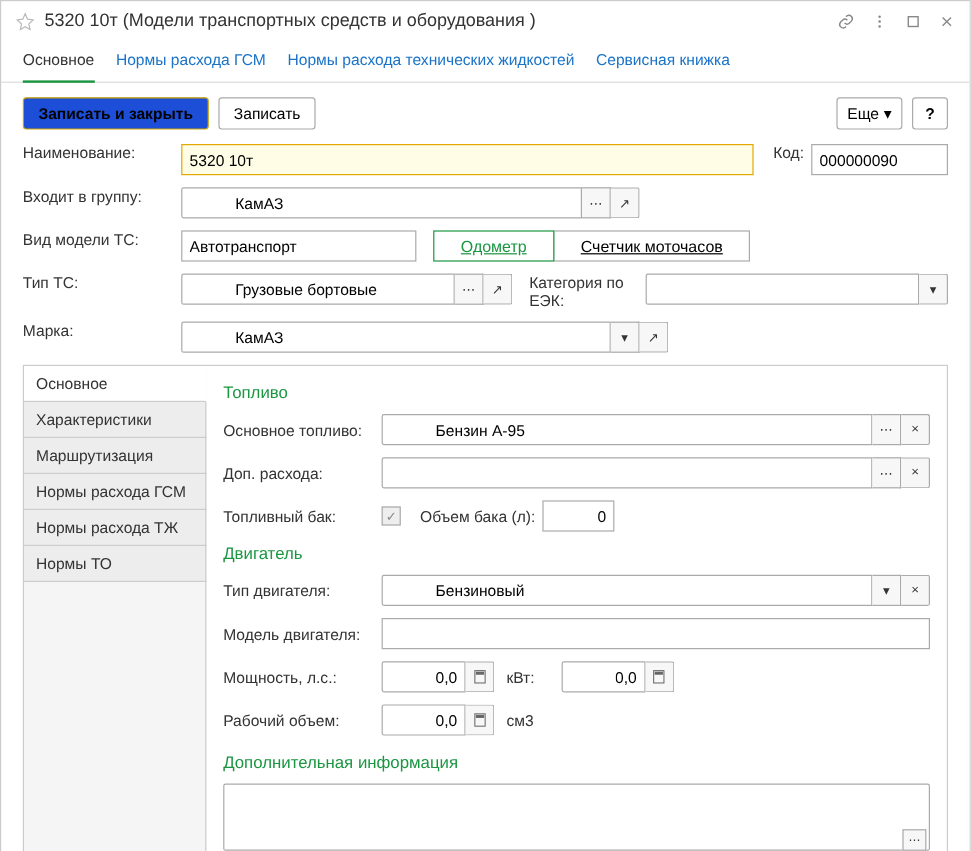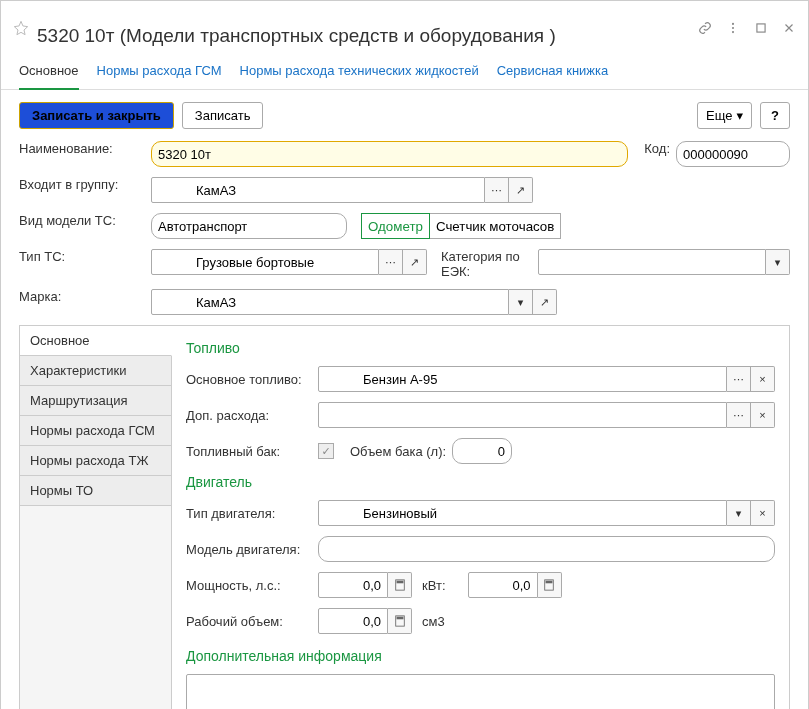--- a/index.html
+++ b/index.html
@@ -1,42 +1,42 @@
 <!DOCTYPE html>
 <html><head>
 <meta charset="utf-8">
 <style>
 * { box-sizing: border-box; margin: 0; padding: 0; }
 body { font-family: Arial, sans-serif; font-size: 13px; color: #333; background: #fff; }
 .window { width: 809px; border: 1px solid #ccc; padding: 0; }
 .titlebar { display: flex; align-items: center; padding: 8px 12px 4px 12px; gap: 8px; }
 .star-icon { width: 16px; height: 16px; }
-.title { font-size: 19px; flex: 1; margin-top: 16px; }
+.title { font-size: 15px; flex: 1; }
 .titlebar-icons { display: flex; gap: 14px; align-items: center; }
 .titlebar-icons svg, .titlebar-icons .dots { width: 14px; height: 14px; cursor: pointer; }
 .tabs-top { display: flex; gap: 18px; padding: 6px 18px 0 18px; border-bottom: 1px solid #ddd; }
 .tab-link { color: #1a73c7; cursor: pointer; padding: 6px 0 10px 0; font-size: 13px; }
 .tab-link.active { color: #333; border-bottom: 2px solid #1a9641; margin-bottom: -1px; }
 .toolbar { display: flex; padding: 12px 18px; gap: 8px; align-items: center; }
 .btn { border: 1px solid #aaa; background: #fff; padding: 5px 12px; cursor: pointer; border-radius: 3px; font-size: 13px; }
 .btn-primary { background: #1d4ed8; border-color: #cca300; font-weight: bold; }
 .btn-more { padding: 5px 8px; display: flex; align-items: center; gap: 4px; }
 .btn-help { padding: 5px 10px; font-weight: bold; }
 .spacer { flex: 1; }
 .form { padding: 0 18px 14px 18px; }
 .row { display: flex; align-items: flex-start; margin-bottom: 10px; gap: 6px; }
 .label { width: 126px; flex-shrink: 0; }
-.input { border: 1px solid #aaa; padding: 4px 6px; font-size: 13px; height: 26px; border-radius: 10px; background: #fff; }
+.input { border: 1px solid #aaa; padding: 4px 6px; font-size: 13px; height: 26px; border-radius: 0; background: #fff; }
 .input-name { flex: 1; border: 1px solid #e0a800; background: #fffde6; }
 .input-code { width: 114px; }
 .input-group { flex: 1; display: flex; }
 .input-group .input { flex: 1; border-radius: 2px 0 0 2px; padding-left: 44px; }
 .ibtn { width: 24px; height: 26px; border: 1px solid #aaa; border-left: none; background: #f7f7f7; cursor: pointer; display: flex; align-items: center; justify-content: center; font-size: 11px; }
 .ibtn:last-child { border-radius: 0 2px 2px 0; }
-.seg-btn { border: 1px solid #aaa; padding: 4px 6px; cursor: pointer; background: #fff; height: 26px; }
+.seg-btn { border: 1px solid #aaa; padding: 4px 22px; cursor: pointer; background: #fff; height: 26px; text-decoration: underline; }
 .seg-btn.active { color: #1a9641; border-color: #1a9641; position: relative; z-index: 1; }
 .seg-btn + .seg-btn { margin-left: -1px; }
 .subform { display: flex; border: 1px solid #ccc; min-height: 380px; }
 .side-tabs { width: 152px; background: #f5f5f5; display: flex; flex-direction: column; }
 .side-tab { padding: 7px 10px; border-bottom: 1px solid #ccc; border-right: 1px solid #ccc; cursor: pointer; background: #ededed; }
 .side-tab.active { background: #fff; border-right: 1px solid #fff; }
 .side-filler { flex: 1; border-right: 1px solid #ccc; }
 .sub-content { flex: 1; padding: 10px 14px; }
 .section-h { color: #1a9641; font-size: 14px; margin: 4px 0 10px 0; }
 .srow { display: flex; align-items: center; margin-bottom: 10px; gap: 6px; }

